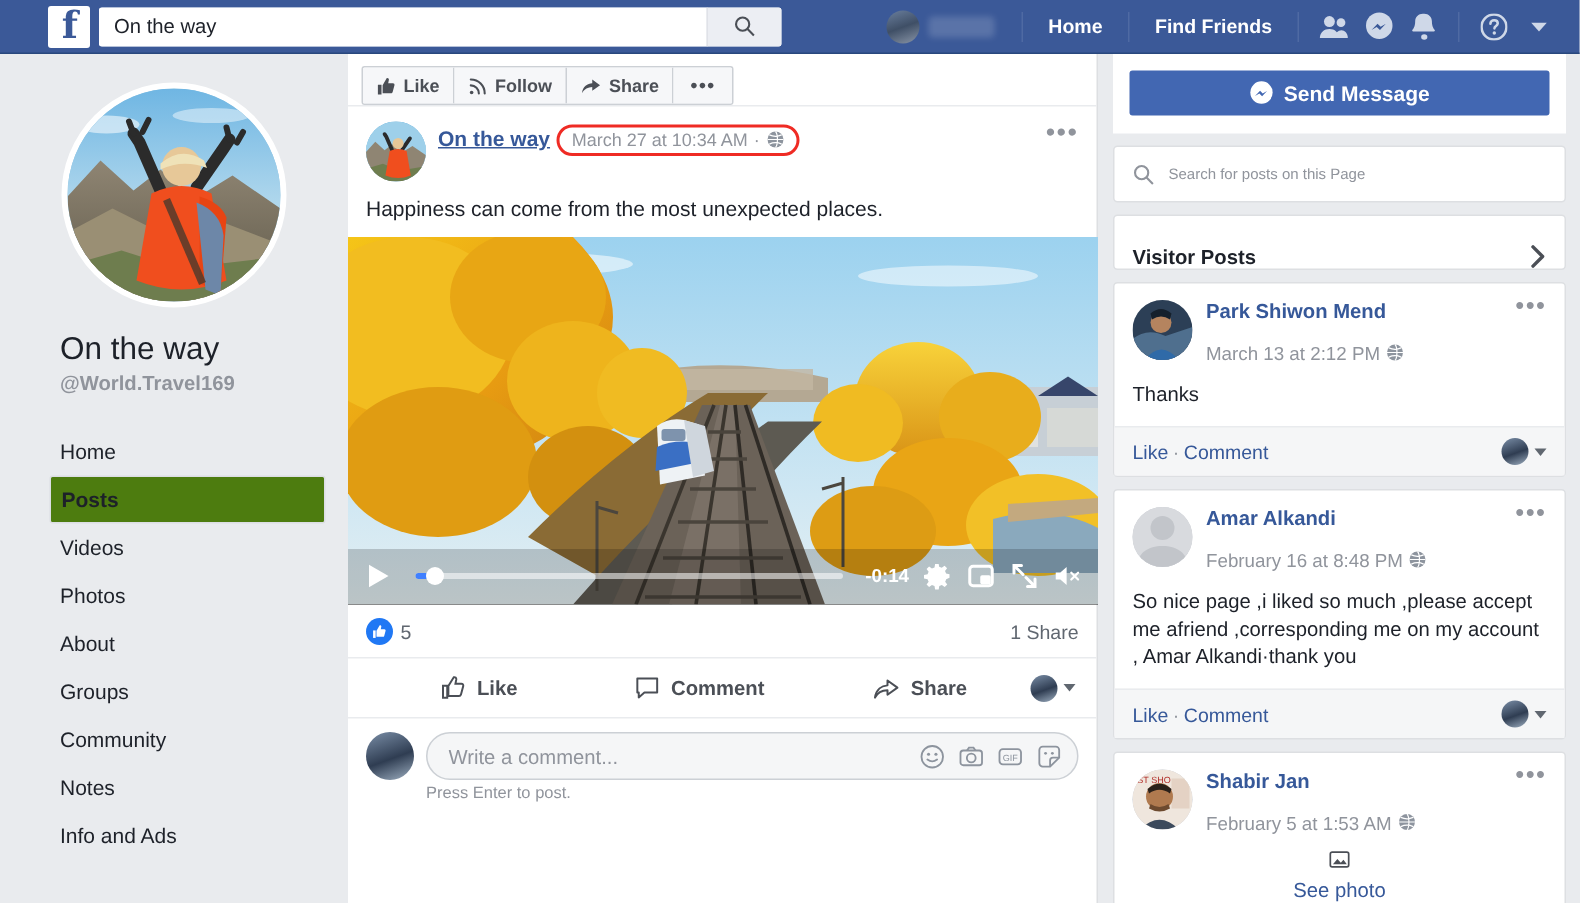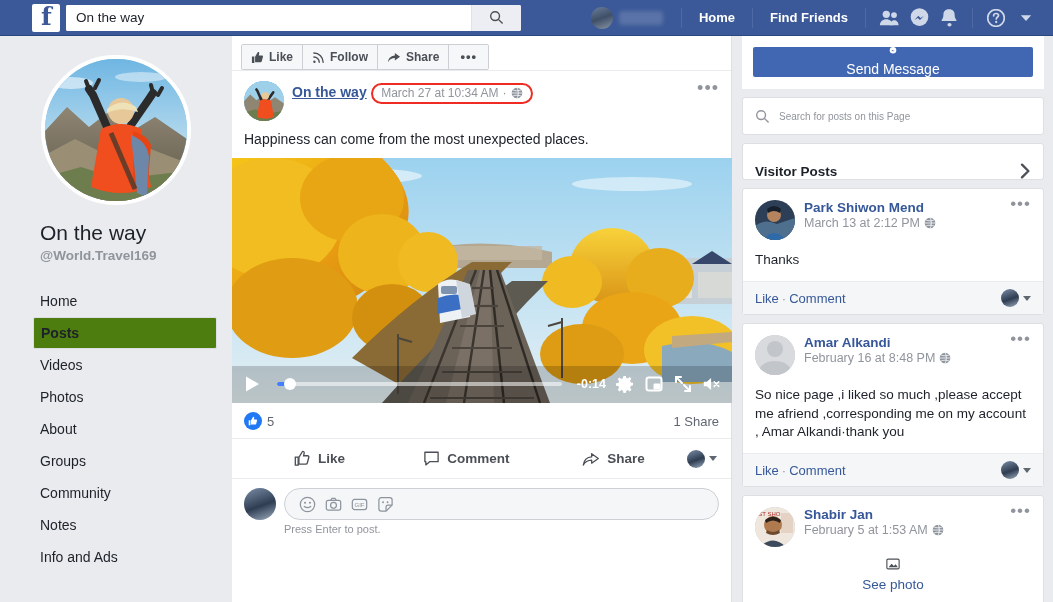--- a/index.html
+++ b/index.html
@@ -197,23 +197,23 @@
   .press-enter { margin: 3px 0 0 52px; font-size: 11px; color: #90949c; }
 
   
   .right-col {
     position: absolute; left: 733px; top: 0; width: 320px; height: 566px;
     background: #e9ebee; padding: 0 9px;
   }
   .send-card { background: #fff; padding: 11px 11px 12px; }
   .send-btn {
     width: 100%; height: 30px; background: #4267b2; color: #fff;
-    border: none; border-radius: 2px; font-size: 14px; font-weight: normal;
+    border: none; border-radius: 2px; font-size: 14px; font-weight: bold;
     display: flex; align-items: center; justify-content: center; gap: 7px;
-    cursor: pointer; font-family: "Liberation Sans", sans-serif; flex-direction: column;
+    cursor: pointer; font-family: "Liberation Sans", sans-serif;
   }
   .search-posts {
     margin-top: 8px; background: #fff; border: 1px solid #dddfe2; border-radius: 3px;
     height: 38px; display: flex; align-items: center; padding: 0 12px; gap: 9px;
   }
   .search-posts input {
     flex: 1; border: none; outline: none; font-size: 10px; color: #b91c1c;
     font-family: "Liberation Sans", sans-serif; background: transparent;
   }
   .search-posts input::placeholder { color: #90949c; }
@@ -227,21 +227,21 @@
     margin-top: 8px; background: #fff; border: 1px solid #dddfe2; border-radius: 3px;
   }
   .vp-top { display: flex; padding: 11px 12px 0; position: relative; }
   .vp-avatar {
     width: 40px; height: 40px; border-radius: 50%; flex: none; margin-right: 9px;
     overflow: hidden; position: relative; background: #c4c8cf;
   }
   .vp-name {
     font-size: 13.5px; font-weight: bold; color: #365899; cursor: pointer;
   }
-  .vp-time { font-size: 12.5px; color: #90949c; margin-top: 1px; display: flex; align-items: center; gap: 4px; }
+  .vp-time { font-size: 12.5px; color: #90949c; margin-top: 14px; display: flex; gap: 4px; }
   .vp-dots {
     position: absolute; right: 12px; top: 9px; font-size: 17px; color: #90949c;
     letter-spacing: 1px; cursor: pointer; line-height: 12px;
   }
   .vp-text { padding: 11px 12px 12px; font-size: 13.5px; color: #1d2129; line-height: 1.36; }
   .vp-photo-link {
     padding: 10px 12px 12px; font-size: 13.5px; color: #365899;
     display: flex; align-items: center; gap: 6px; cursor: pointer; flex-direction: column;
   }
   .vp-footer {
@@ -565,20 +565,21 @@
         <div class="engage-avatar-wrap">
           <div class="mini-avatar"></div>
           <div class="caret"></div>
         </div>
       </div>
 
       <div class="comment-row">
         <div class="comment-avatar"></div>
         <div style="flex:1;">
           <div class="comment-box">
+            <input class="comment-input" placeholder="Write a comment..." style="">
             <div class="comment-icons">
               <svg class="c-icon" viewBox="0 0 18 18">
                 <circle cx="9" cy="9" r="7.6" fill="none" stroke="#8d949e" stroke-width="1.3"></circle>
                 <circle cx="6.4" cy="7.2" r="1.1" fill="#8d949e"></circle>
                 <circle cx="11.6" cy="7.2" r="1.1" fill="#8d949e"></circle>
                 <path d="M5.6 11q3.4 2.6 6.8 0" fill="none" stroke="#8d949e" stroke-width="1.3" stroke-linecap="round"></path>
               </svg>
               <svg class="c-icon" viewBox="0 0 18 18">
                 <rect x="1.4" y="4.6" width="15.2" height="10.4" rx="2" fill="none" stroke="#8d949e" stroke-width="1.3"></rect>
                 <path d="M6 4.6l1.4-2h3.2l1.4 2" fill="none" stroke="#8d949e" stroke-width="1.3"></path>

